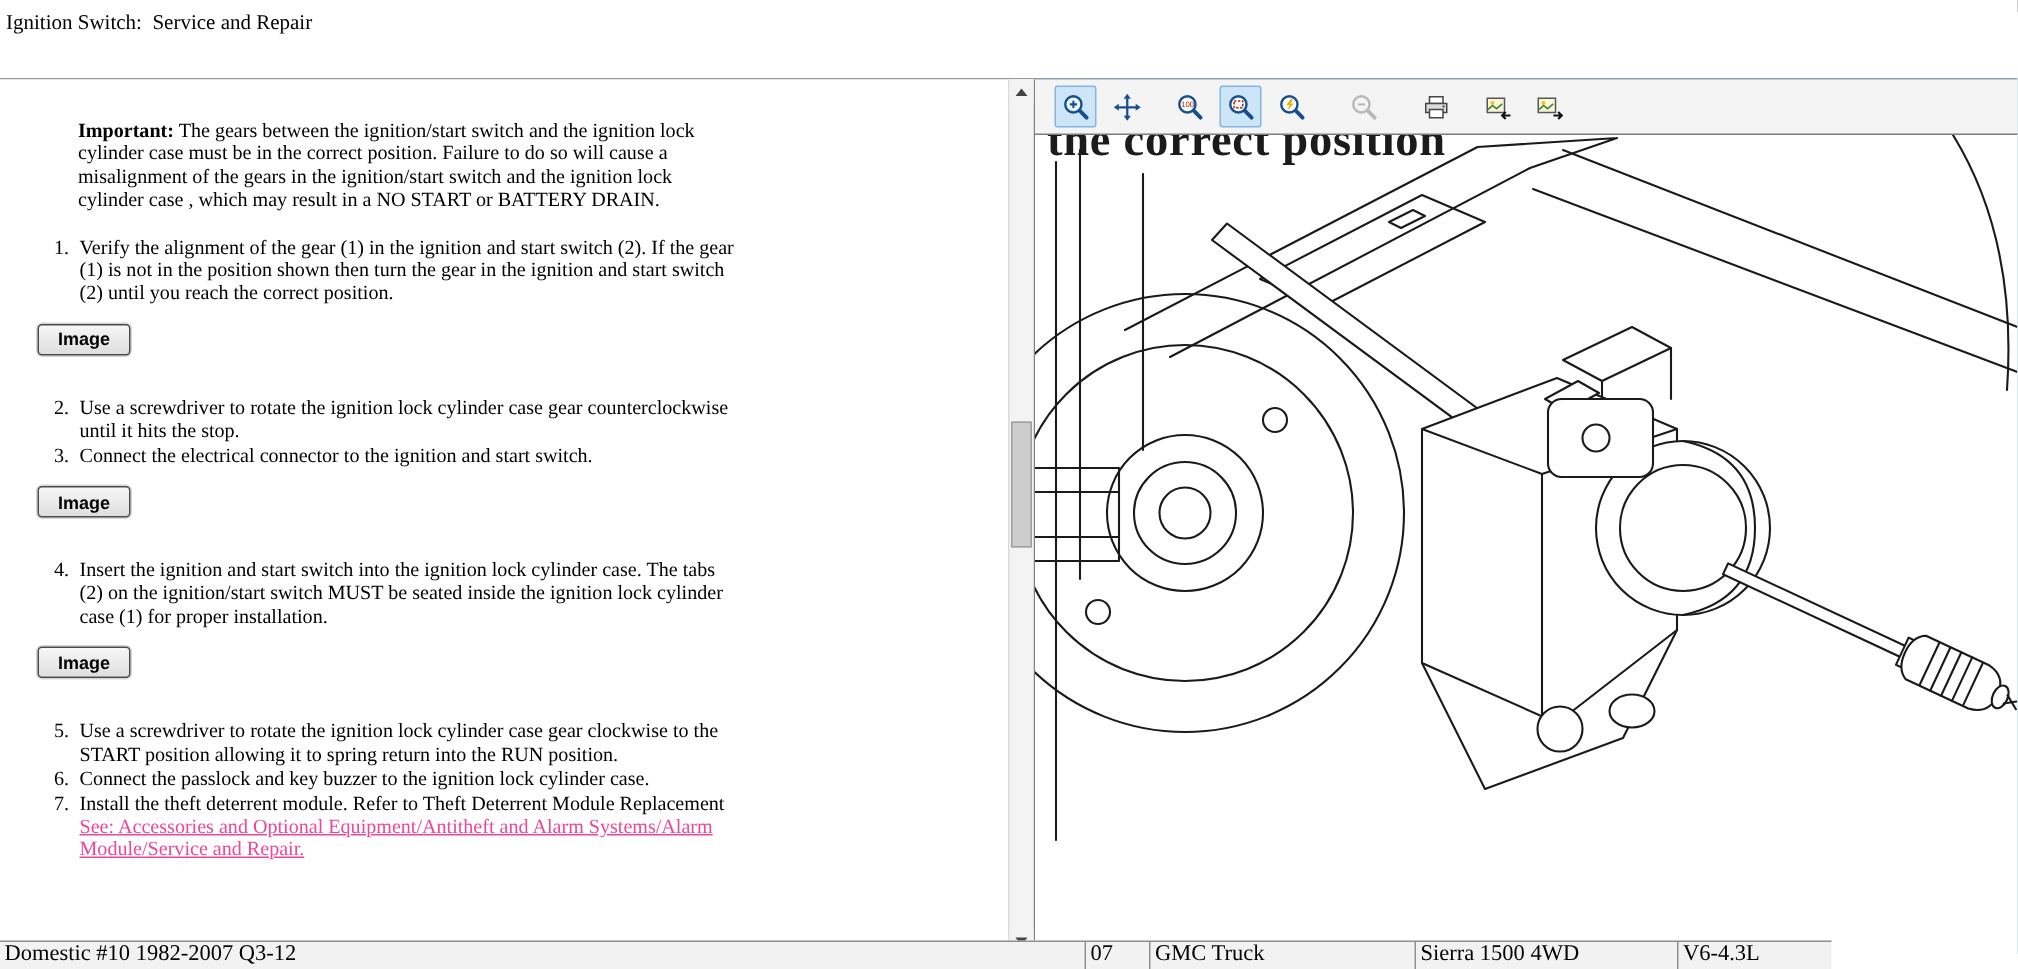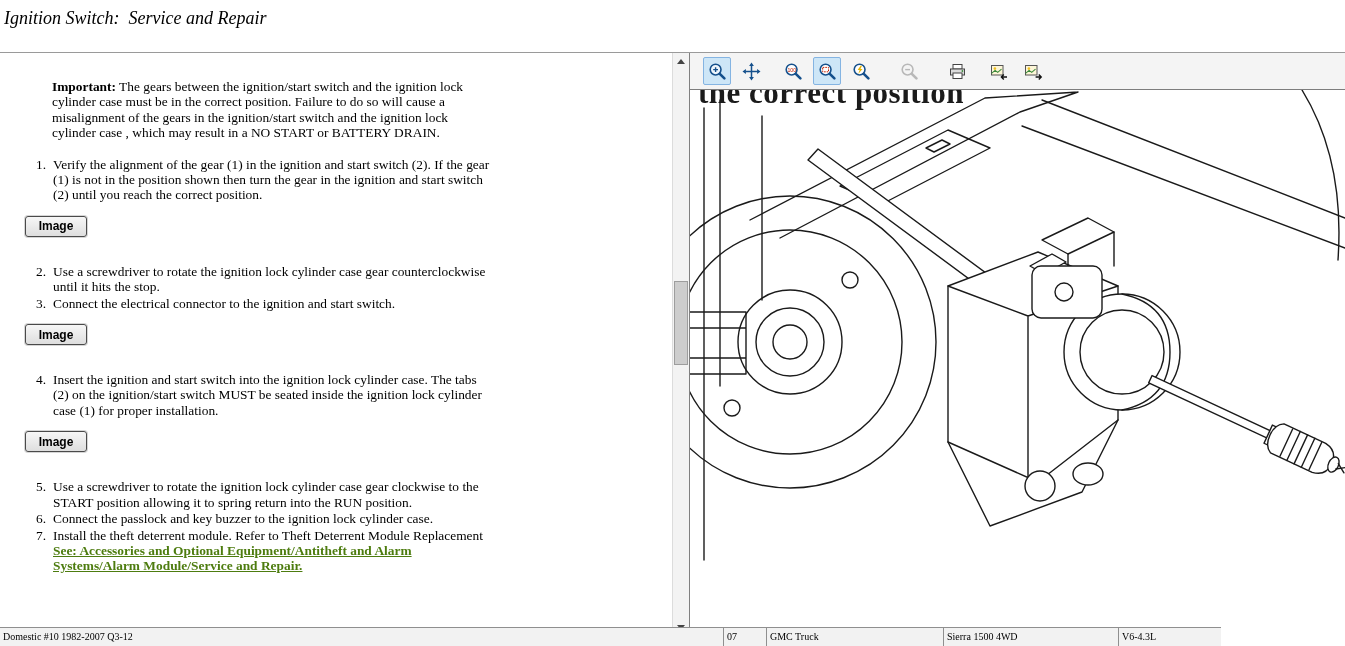--- a/index.html
+++ b/index.html
@@ -3,40 +3,40 @@
 <meta charset="utf-8">
 <style>
   * { box-sizing: border-box; margin: 0; padding: 0; }
   html, body { width: 1345px; height: 646px; overflow: hidden; background: #fff;
                font-family: "Liberation Serif", serif; }
   .screen { position: relative; width: 1345px; height: 646px; background: #fff; }
 
   
   .top-strip { position: absolute; left: 1128px; top: 0; width: 217px; height: 8px; background: #000; }
   .titlebar { position: absolute; left: 0; top: 0; width: 1345px; height: 42px; background: #fff; }
-  .titlebar .title { position: absolute; left: 4px; top: 8px; font-size: 18px; color: #000; white-space: pre; font-style: italic; }
+  .titlebar .title { position: absolute; left: 4px; top: 8px; font-size: 14px; color: #000; white-space: pre; }
 
   
   .main { position: absolute; left: 0; top: 52px; width: 1345px; height: 583px; border-top: 1px solid #9a9a9a; }
 
   
   .left-panel { position: absolute; left: 0; top: 0; width: 690px; height: 583px; background: #fff; border-right: 1px solid #808080; }
   .content { position: absolute; left: 0; top: 0; right: 18px; bottom: 0; overflow: hidden; padding-top: 26px;
              font-size: 13.4px; line-height: 15.4px; color: #000; }
   .imp { margin: 0 0 16px 52px; width: 442px; }
   .imp b { font-weight: bold; }
   .stepgroup { margin-bottom: 2px; }
   .step { display: flex; margin: 0 0 1px 36px; width: 458px; }
   .step .num { flex: 0 0 17px; }
   .step .txt { flex: 1; }
   .imgbtn { display: block; margin: 13px 0 27px 25px; width: 62px; height: 21px;
             font: bold 12px "Liberation Sans", sans-serif; color: #000; 
             background: linear-gradient(#f7f7f7, #dedede); border: 1px solid #4a4a4a; border-radius: 3px;
             box-shadow: 0 0 0 1px #d6d6d6; cursor: default; }
-  a.reflink { color: #4d7c0f; font-weight: bold; text-decoration: underline; cursor: pointer; }
+  a.reflink { color: #ec4899; font-weight: normal; text-decoration: underline; cursor: pointer; }
 
   
   .vscroll { position: absolute; right: 0; top: 0; width: 17px; height: 583px; background: #f3f3f3; border-left: 1px solid #dcdcdc; }
   .sb-btn { position: absolute; left: 0; width: 16px; height: 17px; background: #f3f3f3; display: flex; align-items: center; justify-content: center; }
   .sb-btn.up { top: 0; }
   .sb-btn.down { bottom: 0; }
   .tri-up { width: 0; height: 0; border-left: 4px solid transparent; border-right: 4px solid transparent; border-bottom: 5px solid #444; }
   .tri-down { width: 0; height: 0; border-left: 4px solid transparent; border-right: 4px solid transparent; border-top: 5px solid #444; }
   .sb-thumb { position: absolute; left: 1px; top: 228px; width: 14px; height: 84px; background: #cdcdcd; border: 1px solid #9d9d9d; }
 
@@ -52,21 +52,21 @@
   .sp8 { width: 8px; flex: 0 0 8px; }
   .sp14 { width: 14px; flex: 0 0 14px; }
 
   .canvas { position: absolute; left: 0; top: 37px; width: 655px; height: 546px; background: #fff; overflow: hidden; }
   .partial-caption { position: absolute; top: -15px; left: 8px; font: bold 31px "Liberation Serif", serif;
                      color: #1b1b1b; white-space: nowrap; letter-spacing: .5px; }
   .drawing { position: absolute; left: 0; top: 0; width: 655px; height: 546px; }
 
   
   .statusbar { position: absolute; left: 0; top: 627px; width: 1221px; height: 19px; background: #f2f2f2;
-               border-top: 1px solid #8f8f8f; display: flex; font-size: 10px; line-height: 17px; color: #000; }
+               border-top: 1px solid #8f8f8f; display: flex; font-size: 15px; line-height: 17px; color: #000; }
   .scell { border-right: 1px solid #8f8f8f; padding: 0 5px 0 3px; white-space: nowrap; overflow: hidden; }
   .scell:last-child { border-right: none; }
   .c0 { width: 724px; } .c1 { width: 43px; } .c2 { width: 177px; } .c3 { width: 175px; } .c4 { flex: 1; }
 </style>
 </head>
 <body>
 
 <div class="screen">
 
   <div class="top-strip"></div>

